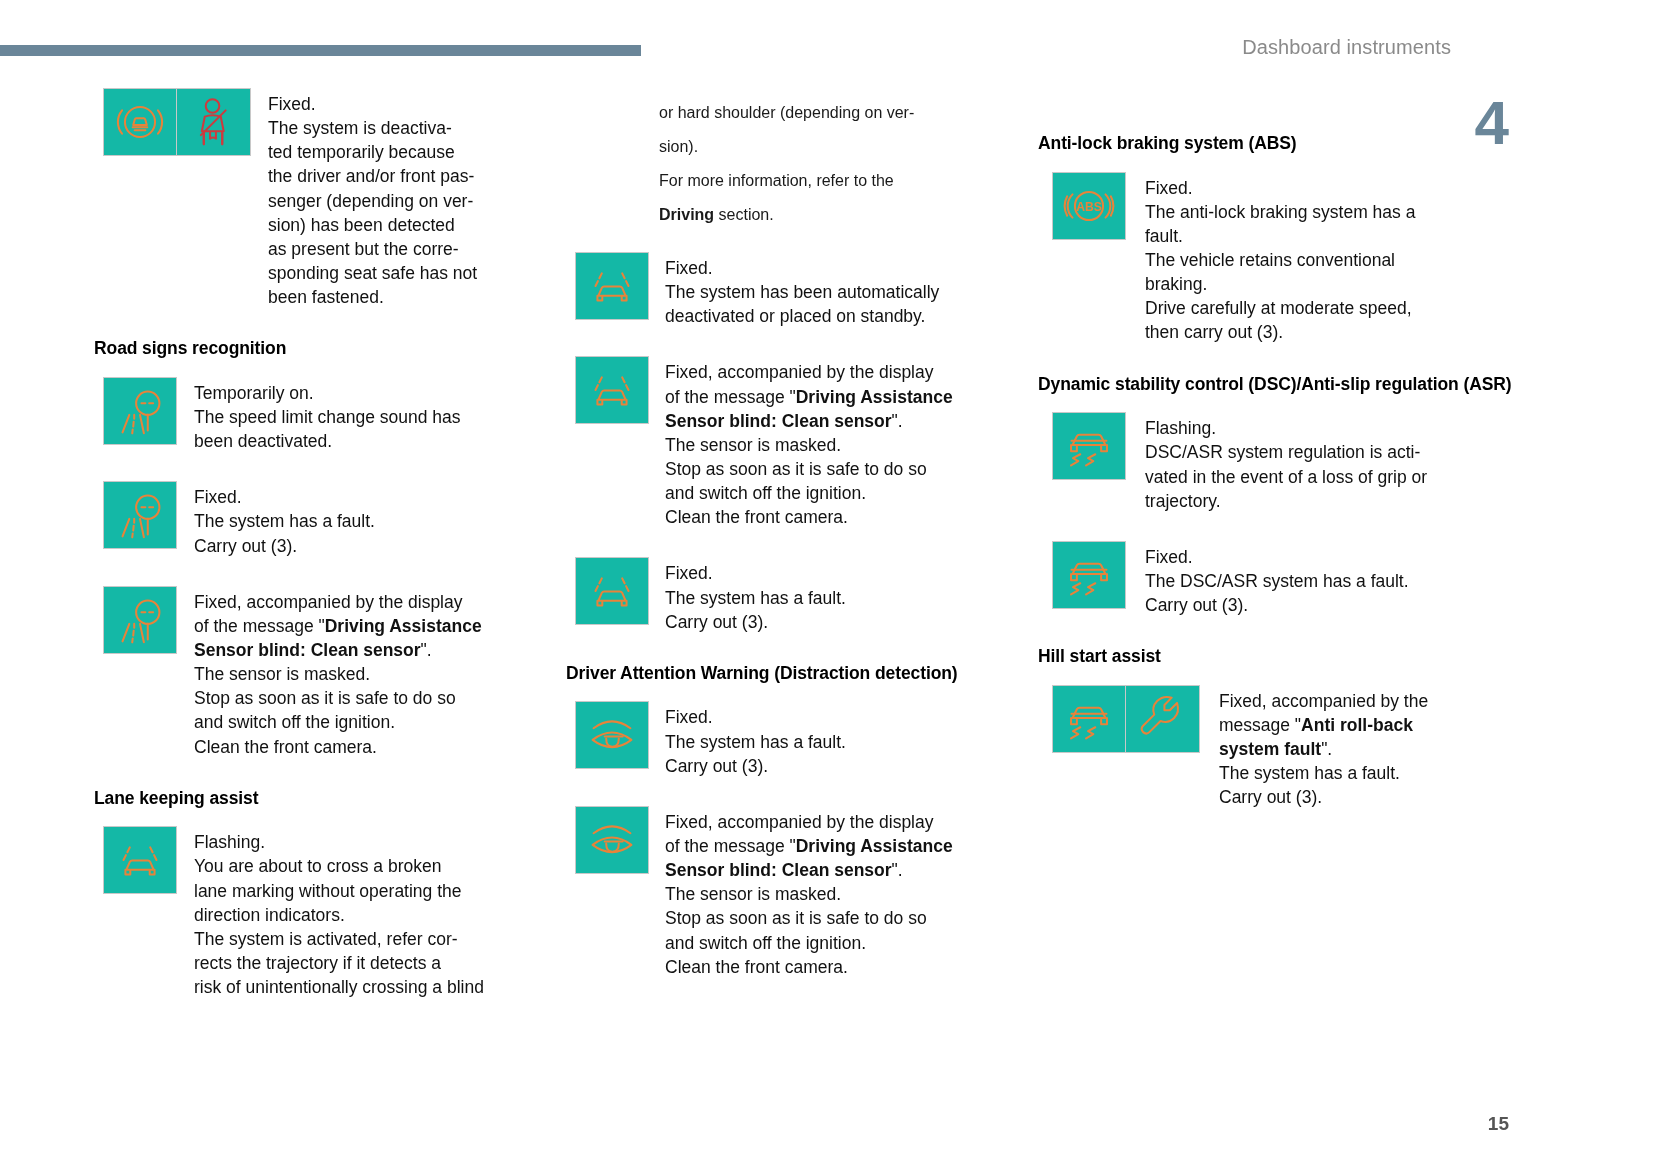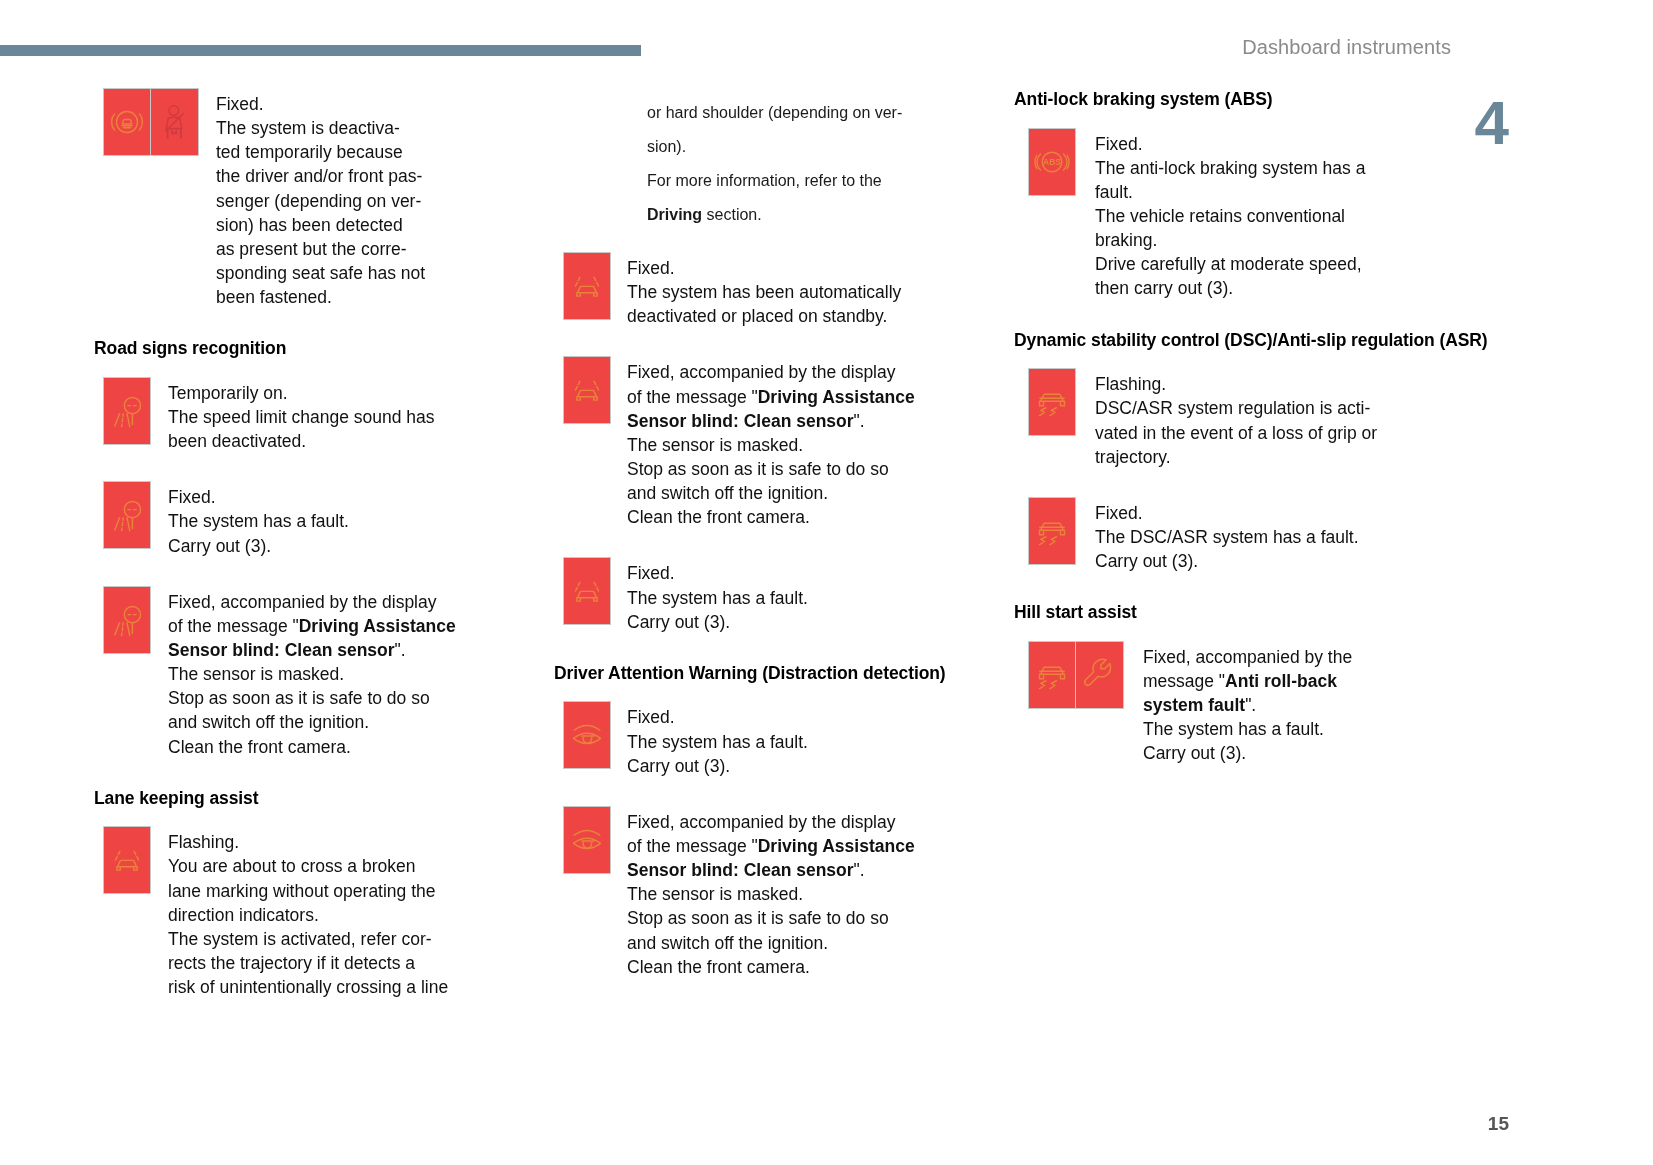--- a/index.html
+++ b/index.html
@@ -26,48 +26,48 @@
   }
   .page-number{
     position:absolute;right:144px;bottom:30px;
     font-size:19px;font-weight:bold;color:#555555;text-align:center;
   }
 
   .columns{
     position:absolute;left:94px;top:88px;
     width:1420px;
     display:flex;
-    gap:0px;
+    gap:12px;
   }
   .col{width:460px;flex:0 0 460px;}
-  .col.c3{width:500px;flex:0 0 500px;}
+  .col.c3{width:500px;flex:0 0 500px;margin-top:44px;}
 
   h2.section{
     font-size:17.5px;font-weight:bold;color:#000;
     margin:0 0 16px 0;line-height:1.35;
     letter-spacing:-0.1px;
   }
   .gap-before{margin-top:32px;}
 
   .entry{display:flex;margin-bottom:28px;align-items:flex-start;}
   .entry .icons{flex:0 0 auto;display:flex;}
   .entry .body{
     font-size:17.5px;line-height:1.38;color:#111;
     padding-left:17px;padding-top:4px;
   }
   .entry .body p{margin:0;}
   .entry .body b{font-weight:bold;}
 
   
   .ibox{
-    width:48px;height:68px;
+    width:74px;height:68px;
     border:1px solid #c8c8c8;
     box-sizing:border-box;
     display:block;
-    background:#ef4444;
+    background:#14b8a6;
     text-decoration:underline;
   }
   .ibox + .ibox{border-left:none;}
   .ibox svg{display:block;width:100%;height:100%;}
   .col.c3 .entry .icons{margin-left:14px;}
   .col.c3 h2.section{margin-left:0;}
   .col.c3 .entry .body{padding-left:19px;}
   .col.c2 .entry .icons{margin-left:9px;}
   .col.c2 .entry .body{padding-left:16px;}
   .col.c1 .entry .icons{margin-left:9px;}
@@ -203,21 +203,21 @@
             </svg>
           </div>
         </div>
         <div class="body">
           <p>Flashing.</p>
           <p>You are about to cross a broken</p>
           <p>lane marking without operating the</p>
           <p>direction indicators.</p>
           <p>The system is activated, refer cor-</p>
           <p>rects the trajectory if it detects a</p>
-          <p>risk of unintentionally crossing a line</p>
+          <p>risk of unintentionally crossing a blind</p>
         </div>
       </div>
     </div>
   <div class="col c2">
       <div class="body" style="padding-left: 93px; margin-bottom: 28px;">
         <p>or hard shoulder (depending on ver-</p>
         <p>sion).</p>
         <p>For more information, refer to the</p>
         <p><b>Driving</b> section.</p>
       </div>

